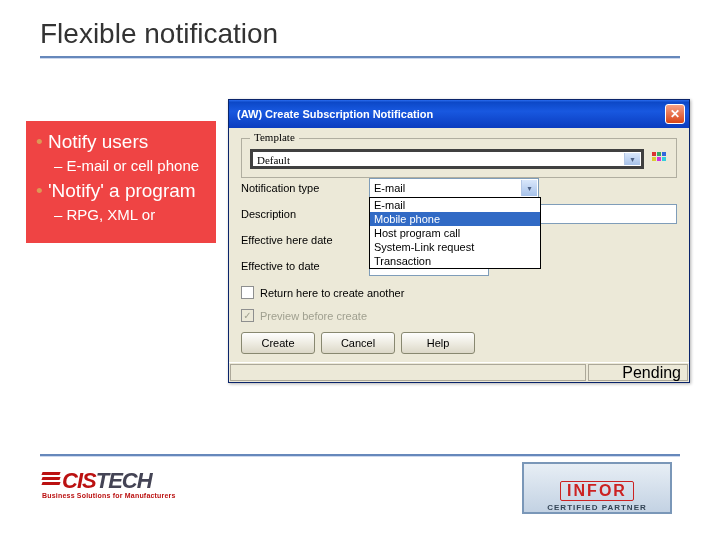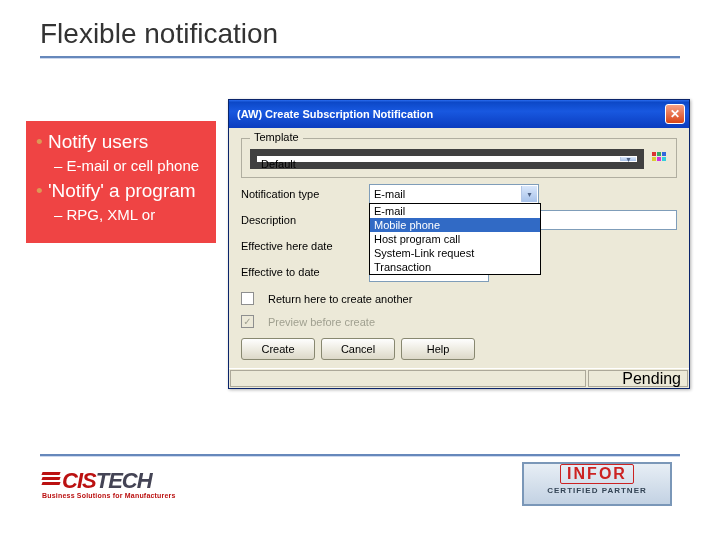--- a/index.html
+++ b/index.html
@@ -16,39 +16,39 @@
   .bullet-l2 { font-size: 15px; margin: 2px 0 6px 18px; color: #fff; }
   .bullet-l2::before { content: '– '; }
   
   .window { position: absolute; left: 228px; top: 0; width: 462px; border: 1px solid #0a246a; background: #ece9d8; box-shadow: 1px 1px 3px rgba(0,0,0,0.3); }
   .titlebar { height: 28px; background: linear-gradient(to bottom, #2a6def 0%, #0c48c7 8%, #1858e0 40%, #0a3cbf 100%); display: flex; align-items: center; padding: 0 4px 0 8px; }
   .titlebar-text { color: #fff; font-weight: bold; font-size: 11px; flex: 1; }
   .close-btn { width: 20px; height: 20px; background: linear-gradient(to bottom, #f5a187, #d94516); border: 1px solid #fff; border-radius: 3px; display: flex; align-items: center; justify-content: center; color: #fff; font-weight: bold; font-size: 12px; cursor: pointer; }
   
   .win-body { padding: 10px 12px 8px 12px; font-size: 11px; color: #000; }
   
-  .fieldset { border: 1px solid #b0aea0; padding: 10px 8px 8px 8px; margin-bottom: 6px; position: relative; }
+  .fieldset { border: 1px solid #b0aea0; padding: 10px 8px 8px 8px; margin-bottom: 0; position: relative; font-family: Liberation Serif, serif; }
   .legend { position: absolute; top: -8px; left: 8px; background: #ece9d8; padding: 0 4px; font-size: 11px; }
   .template-row { display: flex; align-items: center; gap: 6px; }
-  .template-select { flex: 1; height: 20px; background: #fff; border: 7px solid #404040; font-size: 11px; padding: 2px 4px; position: relative; }
+  .template-select { flex: 1; height: 20px; background: #fff; border: 3px solid #404040; font-size: 11px; padding: 2px 4px; position: relative; }
   .select-arrow { position: absolute; right: 1px; top: 1px; bottom: 1px; width: 16px; background: linear-gradient(to bottom,#d9e7fb,#a7c2ea); border-left: 1px solid #b4c7e6; display:flex; align-items:center; justify-content:center; font-size:8px; color:#4d6185;}
   .magic-icon { width: 18px; height: 18px; display: inline-block; }
   .magic-icon svg { width: 18px; height: 18px; }
   
   .form-grid { display: grid; grid-template-columns: 120px 1fr; gap: 6px 8px; align-items: center; }
   .form-label { font-size: 11px; }
   .combo { position: relative; height: 20px; background: #fff; border: 1px solid #7f9db9; display: flex; align-items: center; padding: 0 4px; width: 170px; }
   .text-input { height: 20px; background: #fff; border: 1px solid #7f9db9; width: 100%; padding: 2px 4px; font-size: 11px; }
   .date-input { height: 20px; background: #fff; border: 1px solid #7f9db9; width: 120px; padding: 2px 4px; font-size: 11px; }
   
   .dropdown-list { position: absolute; left: -1px; top: 18px; width: 172px; background: #fff; border: 1px solid #000; z-index: 10; }
   .dropdown-item { padding: 1px 4px; font-size: 11px; cursor: pointer; }
   .dropdown-item.selected { background: #316ac5; color: #fff; }
   
-  .checkbox-row { display: flex; align-items: center; gap: 14px; margin-top: 10px; font-size: 11px; }
+  .checkbox-row { display: flex; align-items: center; gap: 6px; margin-top: 10px; font-size: 11px; }
   .checkbox { width: 13px; height: 13px; background: #fff; border: 1px solid #8e8f8f; display: inline-flex; align-items: center; justify-content: center; font-size: 10px; color: #21a121; }
   .checkbox.disabled { background: #ece9d8; color: #a0a090; }
   .checkbox-label.disabled { color: #a0a090; }
   
   .button-row { display: flex; gap: 6px; margin-top: 10px; }
   .btn { width: 74px; height: 22px; background: linear-gradient(to bottom, #fefefe, #eeece2, #dcd8c8); border: 1px solid #888870; border-radius: 3px; font-size: 11px; cursor: pointer; display:flex; align-items:center; justify-content:center; }
   
   .statusbar { border-top: 1px solid #fff; background: #ece9d8; height: 20px; display: flex; }
   .status-cell { border: 1px solid #aca899; margin: 1px; flex: 1; font-size: 16px; padding: 1px 6px; display:flex; align-items:center; }
   .status-cell.right { justify-content: flex-end; flex: 0 0 100px; }
@@ -56,21 +56,21 @@
   .footer-rule { position: absolute; left: 40px; right: 40px; top: 454px; height: 3px; background: linear-gradient(to bottom, #6688bb 50%, #ccd8ee 50%); }
   
   .logo-cistech { position: absolute; left: 42px; top: 468px; width: 180px; }
   .logo-cistech .word { font-weight: bold; font-style: italic; font-size: 22px; letter-spacing: -1px; font-family: Arial, sans-serif; }
   .logo-cistech .c1 { color: #b11; }
   .logo-cistech .c2 { color: #445; }
   .logo-cistech .tag { font-size: 7px; color: #b11; font-weight: bold; letter-spacing: 0.2px; display:block; margin-top:-2px; }
   .logo-cistech .bars { display:inline-block; vertical-align: top; margin-top:4px; margin-right:2px;}
   .logo-cistech .bar { display:block; width:18px; height:3px; background:#b11; margin-bottom:2px; transform: skewX(-20deg);}
   
-  .logo-infor { position: absolute; right: 48px; top: 462px; width: 150px; height: 44px; border: 2px solid #7a97b8; background: linear-gradient(to bottom,#e7eef5,#c3d2e3); display:flex; flex-direction:column; align-items:center; justify-content:flex-start; gap:2px; }
+  .logo-infor { position: absolute; right: 48px; top: 462px; width: 150px; height: 52px; border: 2px solid #7a97b8; background: linear-gradient(to bottom,#e7eef5,#c3d2e3); display:flex; flex-direction:column; align-items:center; justify-content:flex-end; gap:2px; }
   .logo-infor .brand { font-family: Arial; font-weight:bold; font-size:16px; color:#c22; letter-spacing:2px; }
   .logo-infor .brand-box { border:1px solid #c22; padding:0 6px; border-radius:2px; }
   .logo-infor .cp { font-size:8px; color:#345; font-weight:bold; letter-spacing:1px; }
 </style>
 </head>
 <body>
 
 <div class="slide-title">Flexible notification</div>
 <div class="title-underline"></div>
 

